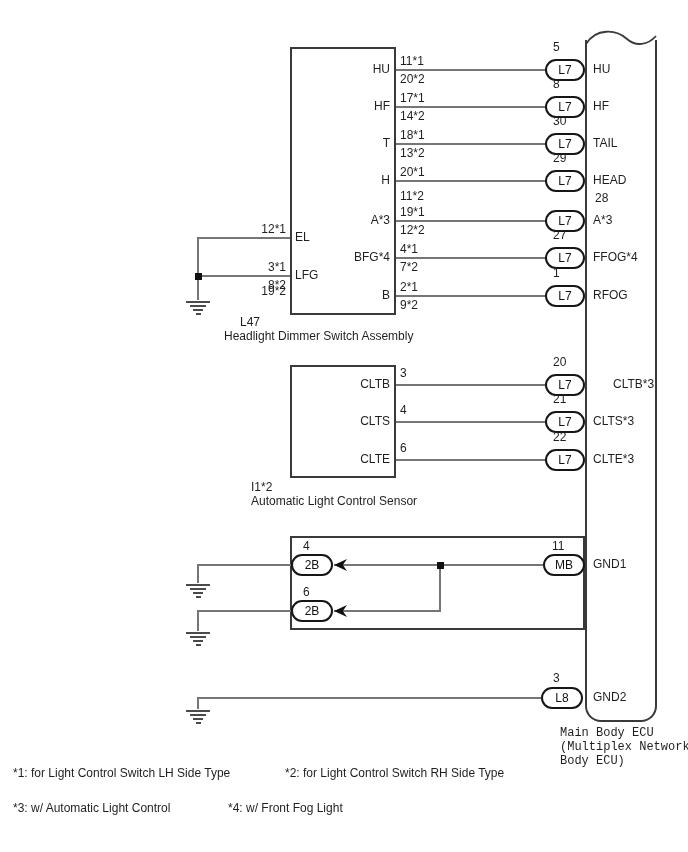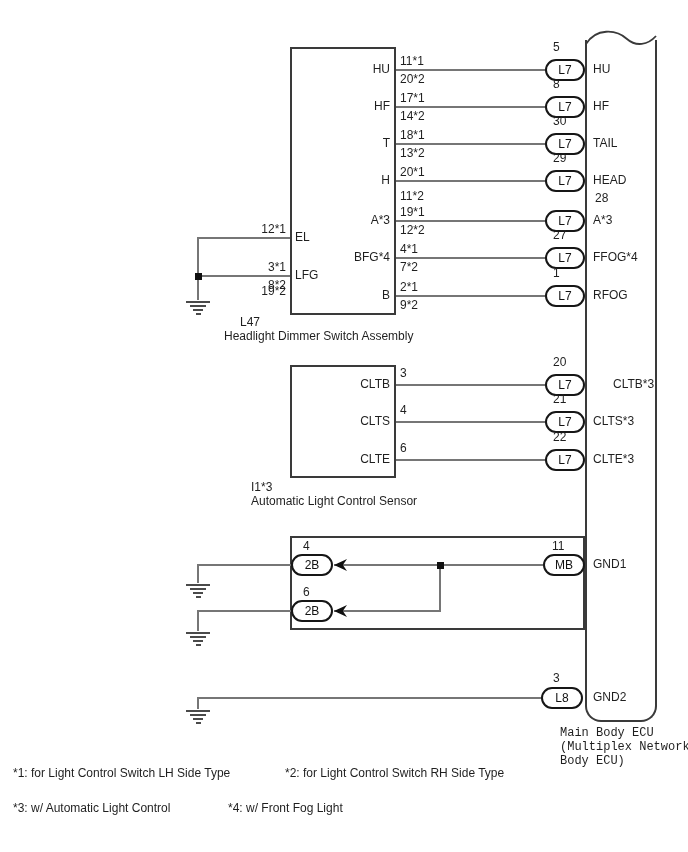--- a/index.html
+++ b/index.html
@@ -30,21 +30,21 @@
   <svg style="left:582px;top:26px;" width="80" height="26" viewBox="0 0 80 26">
     <path d="M 4 18 C 14 2 34 3 45 13 C 54 21 66 19 74 10" fill="none" stroke="#3a3a3a" stroke-width="1.8"></path>
   </svg>
 
   <div class="box" style="left:290px;top:47px;width:106px;height:268px;"></div>
   <div class="box" style="left:290px;top:365px;width:106px;height:113px;"></div>
   <div class="box" style="left:290px;top:536px;width:295px;height:94px;"></div>
 
   <div class="txt" style="left:240px;top:316px;">L47</div>
   <div class="txt" style="left:224px;top:330px;">Headlight Dimmer Switch Assembly</div>
-  <div class="txt" style="left:251px;top:481px;">I1*3</div>
+  <div class="txt" style="left:251px;top:481px;">I1*2</div>
   <div class="txt" style="left:251px;top:495px;">Automatic Light Control Sensor</div>
 
   <div class="txt" style="left:560px;top:726px;line-height:14px;font-family:Liberation Mono, monospace;">
     <div>Main Body ECU</div>
     <div>(Multiplex Network</div>
     <div>Body ECU)</div>
   </div>
 
   <div class="txt" style="left:13px;top:767px;">*1: for Light Control Switch LH Side Type</div>
   <div class="txt" style="left:285px;top:767px;">*2: for Light Control Switch RH Side Type</div>

